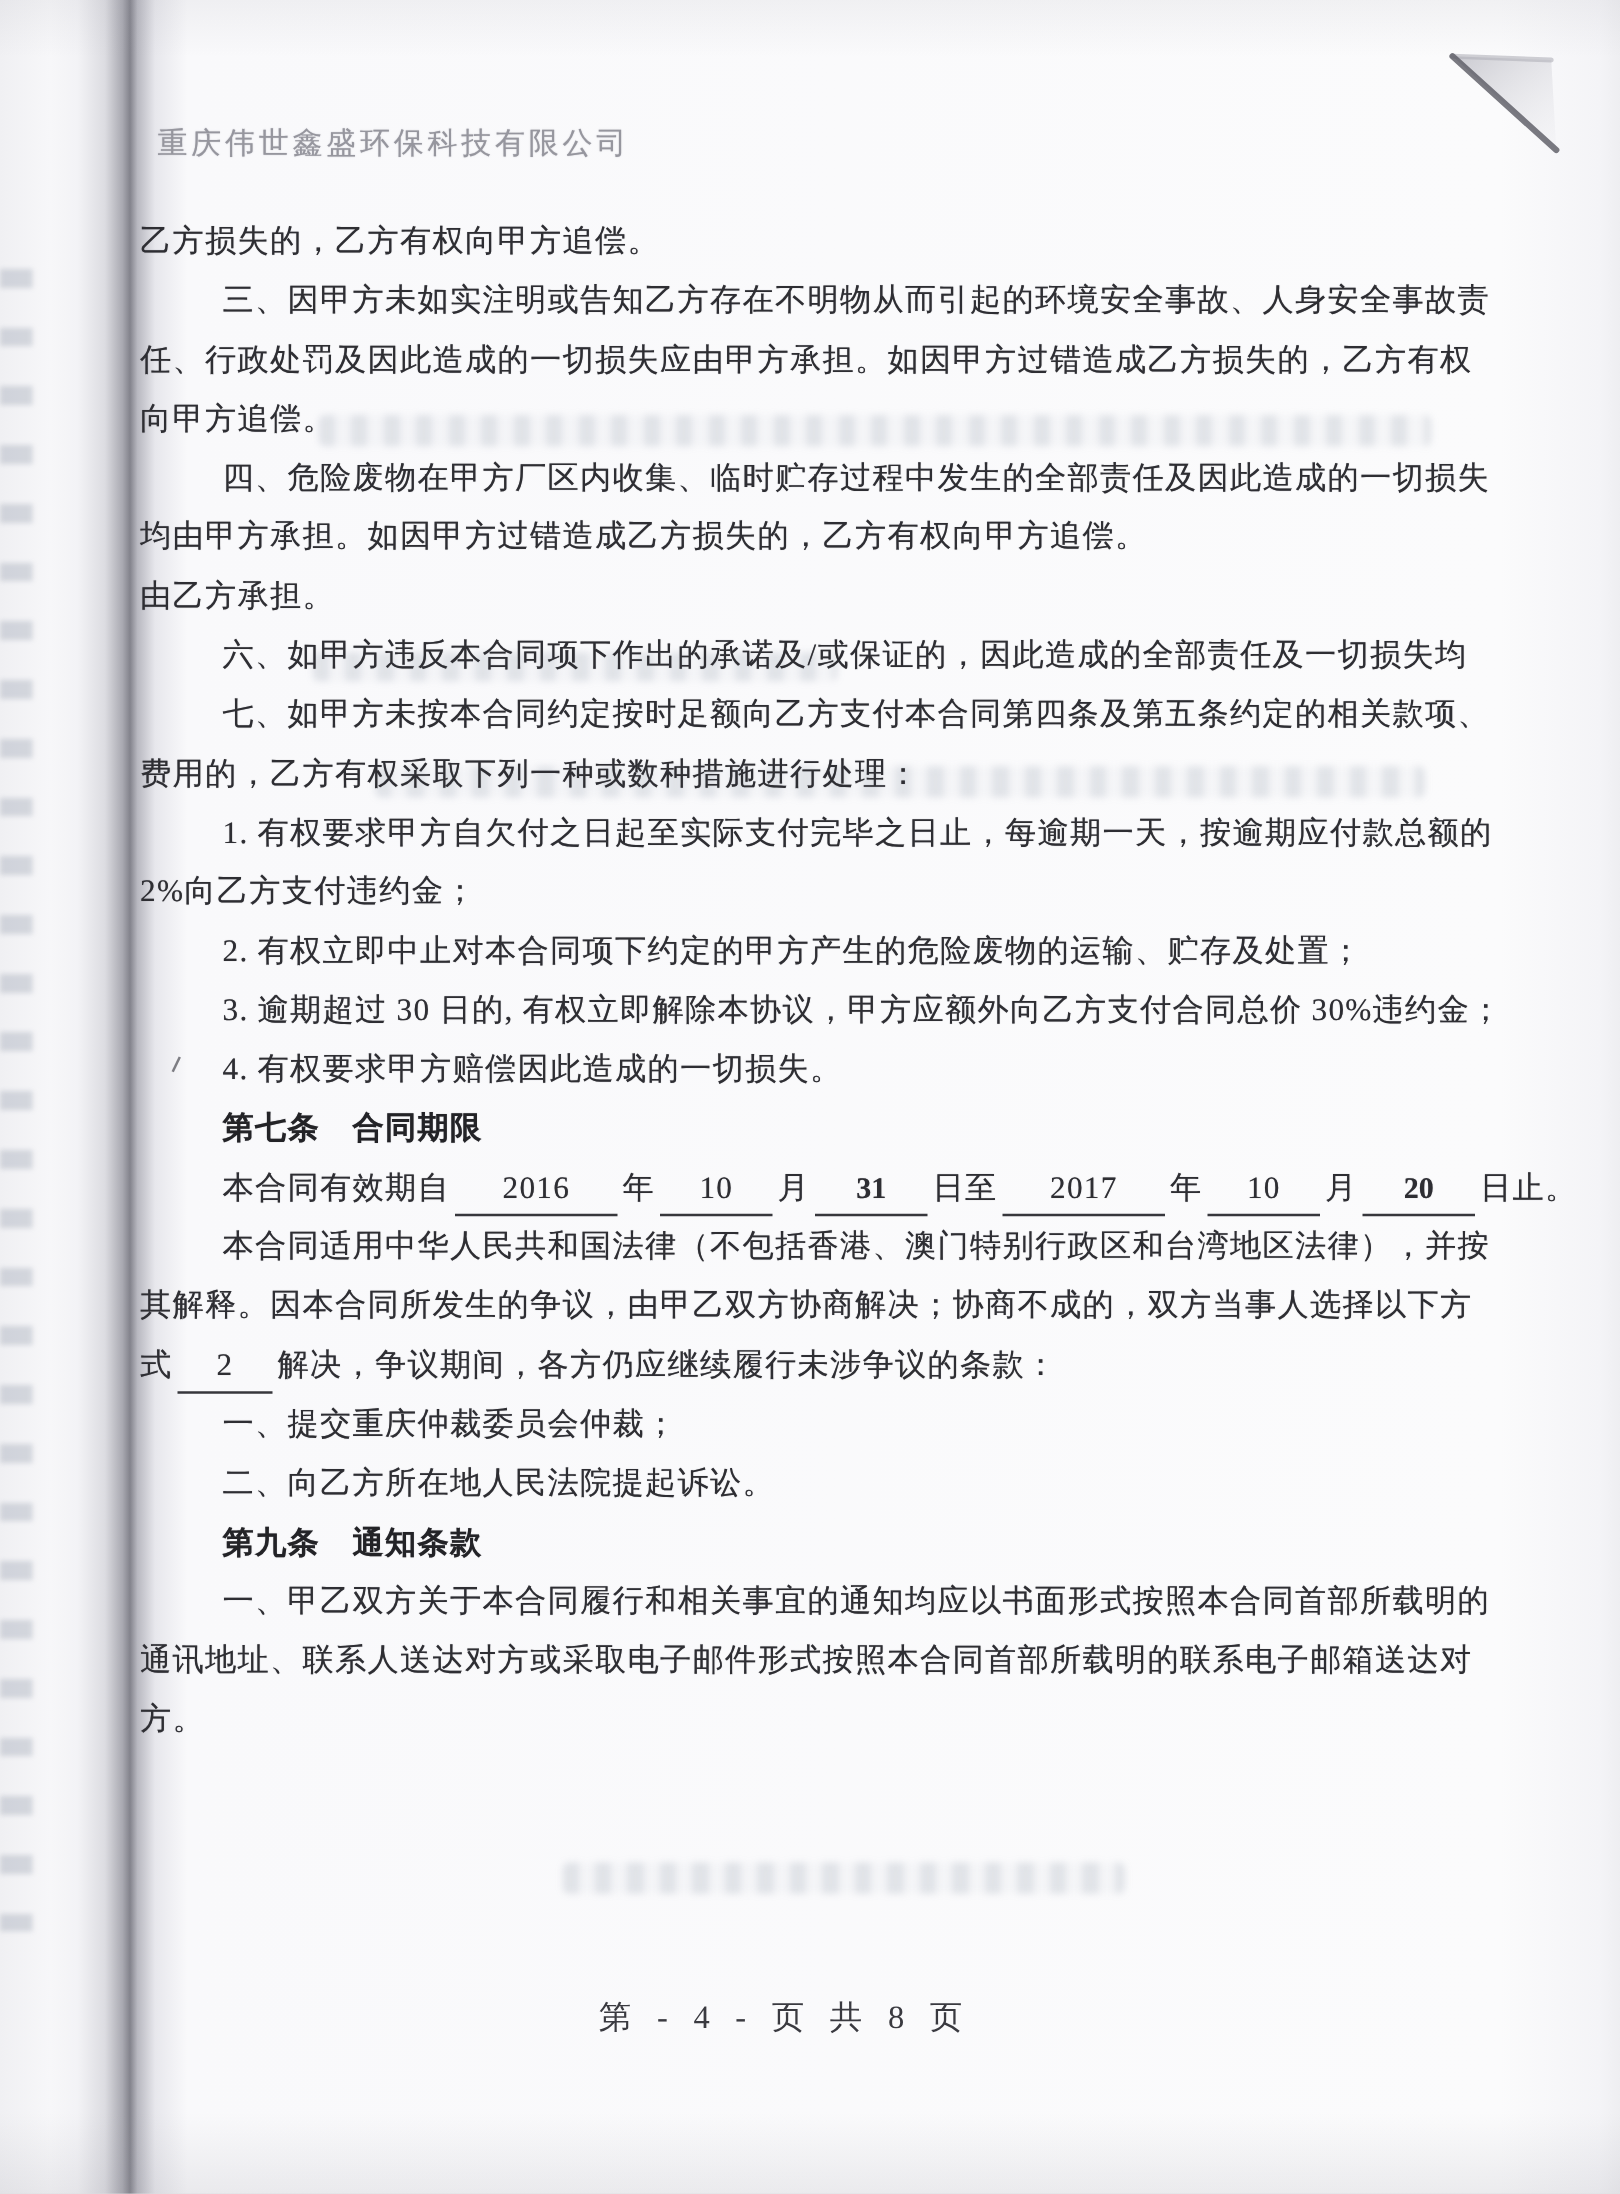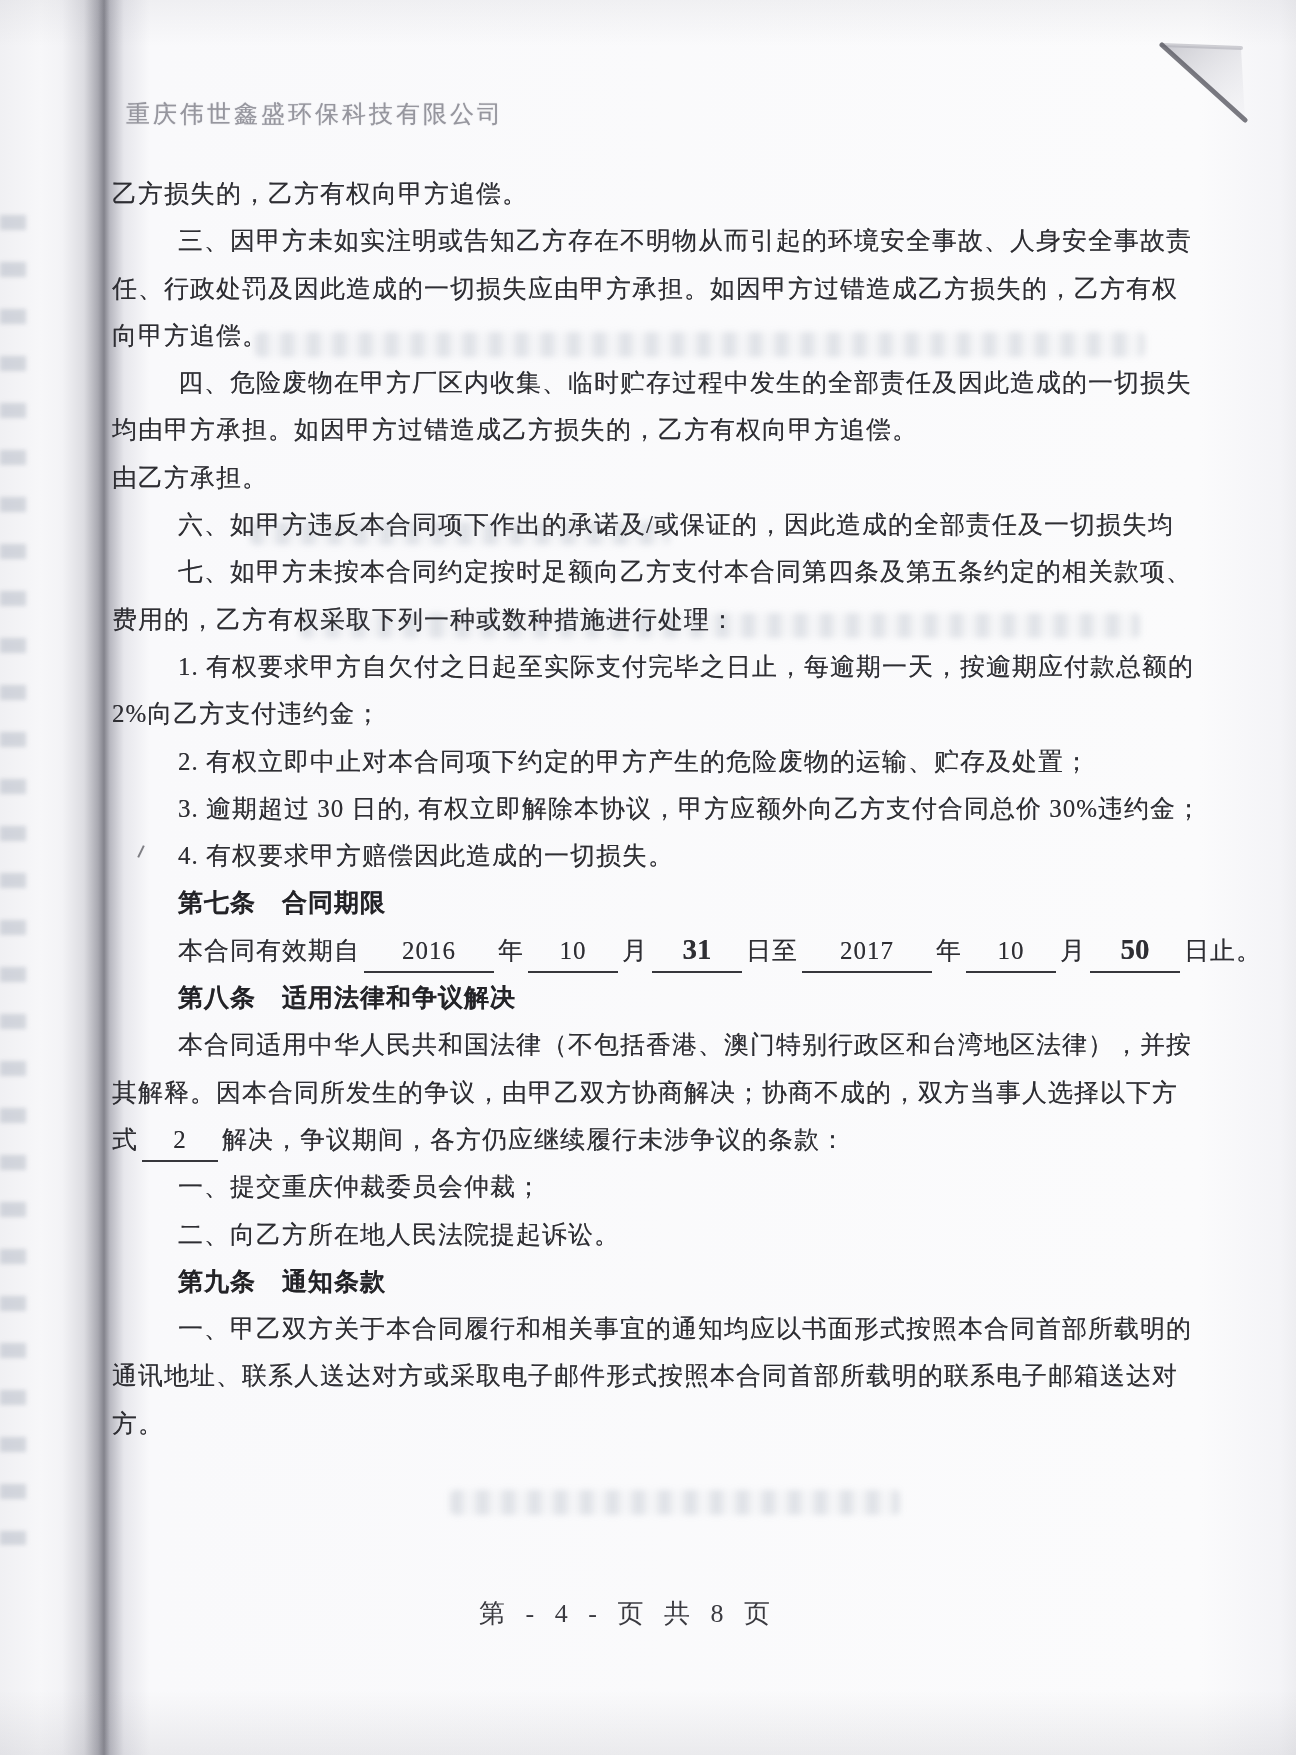--- a/index.html
+++ b/index.html
@@ -30,21 +30,21 @@
     white-space:nowrap; text-shadow:0 0 .6px rgba(35,35,42,.55);
   }
   .indent { padding-left:66px; }
   .heading { font-weight:bold; color:#232327; }
   .uline {
     display:inline-block; min-width:70px; padding:0 10px; margin:0 4px;
     border-bottom:2px solid #37373c; text-align:center; line-height:40px;
   }
   .uline.wide { min-width:110px; }
   .uline.narrow { min-width:56px; }
-  .hand { font-weight:700; font-size:29px; letter-spacing:0;font-family:Liberation Serif, serif; }
+  .hand { font-weight:700; font-size:24px; letter-spacing:0;font-family:Liberation Serif, serif; }
   .smudge { position:absolute; border-radius:5px; filter:blur(3px);
     background:repeating-linear-gradient(90deg, rgba(105,120,140,.17) 0 13px, rgba(105,120,140,.04) 13px 26px); }
   .smudge1 { left:255px; top:332px; width:890px; height:25px; }
   .smudge2 { left:250px; top:522px; width:420px; height:23px; }
   .smudge3 { left:300px; top:613px; width:840px; height:25px; }
   .smudge4 { left:450px; top:1490px; width:450px; height:25px; }
   .tick { position:absolute; left:140px; top:845px; width:2px; height:13px;
     background:#4c4c52; transform:rotate(26deg); opacity:.7; }
   .footer {
     position:absolute; left:0; right:40px; top:1596px; text-align:center;
@@ -90,24 +90,23 @@
     <div class="line indent">七、如甲方未按本合同约定按时足额向乙方支付本合同第四条及第五条约定的相关款项、</div>
     <div class="line">费用的，乙方有权采取下列一种或数种措施进行处理：</div>
     <div class="line indent">1. 有权要求甲方自欠付之日起至实际支付完毕之日止，每逾期一天，按逾期应付款总额的</div>
     <div class="line">2%向乙方支付违约金；</div>
     <div class="line indent">2. 有权立即中止对本合同项下约定的甲方产生的危险废物的运输、贮存及处置；</div>
     <div class="line indent">3.  逾期超过 30 日的, 有权立即解除本协议，甲方应额外向乙方支付合同总价 30%违约金；</div>
     <div class="line indent">4. 有权要求甲方赔偿因此造成的一切损失。</div>
     <div class="line indent heading">第七条　合同期限</div>
 
     <div class="line indent">
-      <span>本合同有效期自</span><span class="uline wide">2016</span><span>年</span><span class="uline">10</span><span>月</span><span class="uline"><span class="hand">31</span></span><span>日至</span><span class="uline wide">2017</span><span>年</span><span class="uline">10</span><span>月</span><span class="uline"><span class="hand">50</span></span><span>日止。</span>
+      <span>本合同有效期自</span><span class="uline wide">2016</span><span>年</span><span class="uline">10</span><span>月</span><span class="uline"><span class="hand">31</span></span><span>日至</span><span class="uline wide">2017</span><span>年</span><span class="uline">10</span><span>月</span><span class="uline"><span class="hand">20</span></span><span>日止。</span>
     </div>
 
-    <div class="line indent heading">第八条　适用法律和争议解决</div>
     <div class="line indent">本合同适用中华人民共和国法律（不包括香港、澳门特别行政区和台湾地区法律），并按</div>
     <div class="line">其解释。因本合同所发生的争议，由甲乙双方协商解决；协商不成的，双方当事人选择以下方</div>
 
     <div class="line">
       <span>式</span><span class="uline narrow">2</span><span>解决，争议期间，各方仍应继续履行未涉争议的条款：</span>
     </div>
 
     <div class="line indent">一、提交重庆仲裁委员会仲裁；</div>
     <div class="line indent">二、向乙方所在地人民法院提起诉讼。</div>
     <div class="line indent heading">第九条　通知条款</div>

